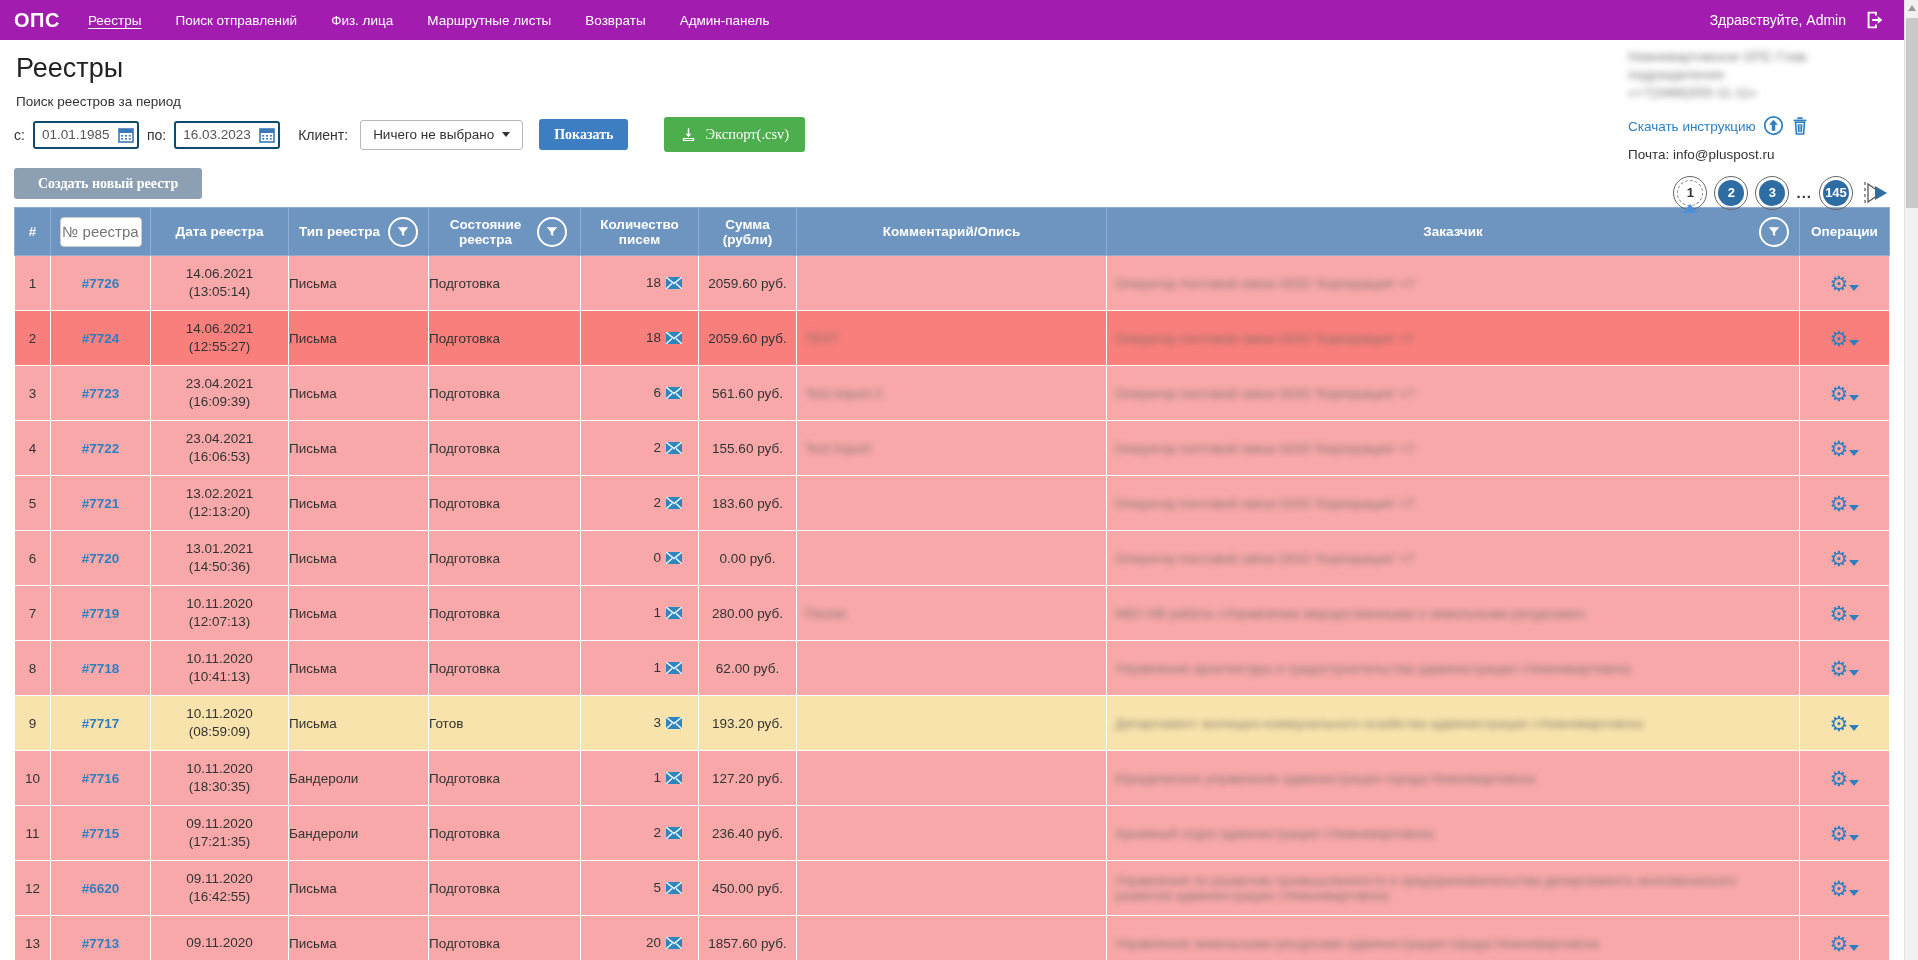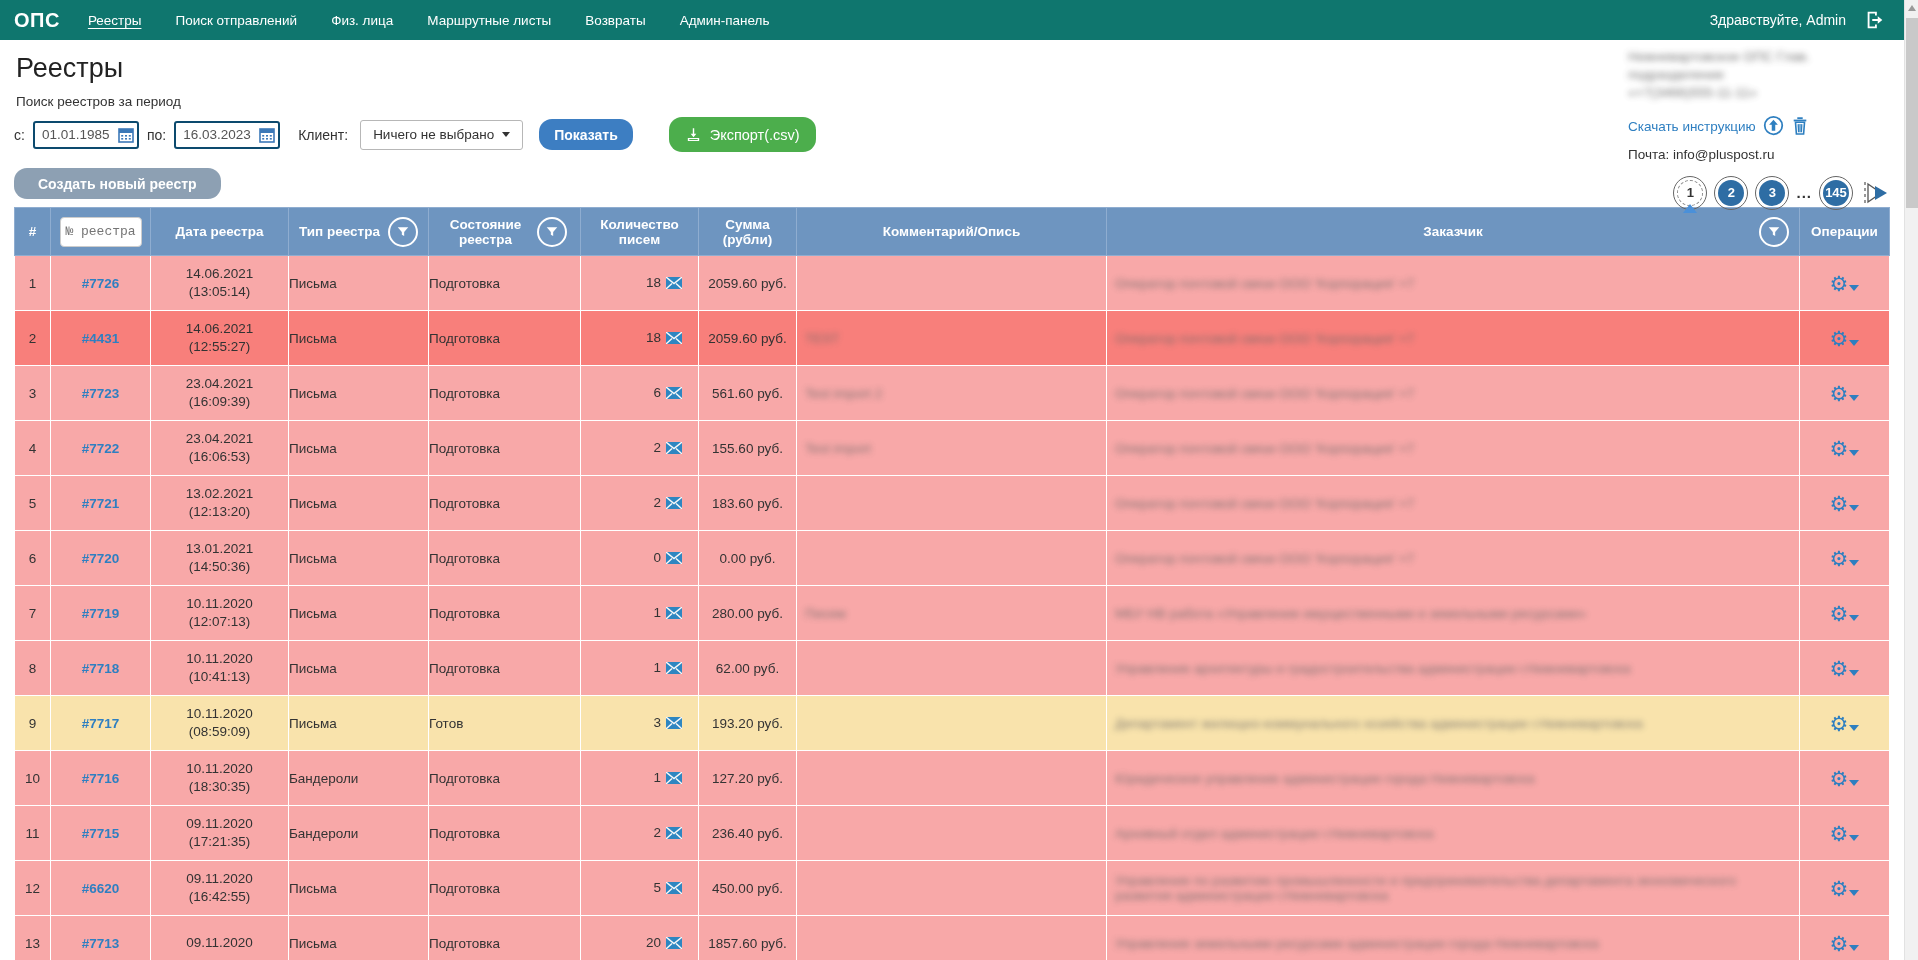--- a/index.html
+++ b/index.html
@@ -1,20 +1,20 @@
 <!DOCTYPE html>
 <html><head>
 <meta charset="utf-8">
 <style>
   * { margin:0; padding:0; box-sizing:border-box; }
   html,body { width:1918px; height:960px; overflow:hidden; background:#fff;
     font-family:"Liberation Sans","DejaVu Sans",sans-serif; }
 
   
-  .navbar { height:40px; background:#0f766e; display:flex; align-items:center;
+  .navbar { height:40px; background:#a21caf; display:flex; align-items:center;
     color:#fff; padding:0 14px; position:relative; z-index:5; }
   .brand { font-size:20px; font-weight:bold; margin-right:28px; letter-spacing:.5px; cursor:pointer; }
   .nav-item { font-size:13.5px; margin-right:34px; cursor:pointer; white-space:nowrap; }
   .nav-item.active { text-decoration:underline; text-underline-offset:3px; }
   .nav-right { margin-left:auto; display:flex; align-items:center; gap:18px; padding-right:18px; }
   .greeting { font-size:14px; }
   .logout-btn { cursor:pointer; display:flex; align-items:center; }
 
   
   .content { padding:0 14px; position:relative; }
@@ -25,22 +25,22 @@
   .date-wrap { position:relative; }
   .date-input { width:106px; height:28px; border:2px solid #0c4a6e; border-radius:3px;
     font-size:13.5px; color:#555; padding:0 26px 0 7px;
     font-family:"Liberation Sans","DejaVu Sans",sans-serif; }
   .cal-ico { position:absolute; right:5px; top:6px; cursor:pointer; }
   .client-dd { height:30px; background:#fff; border:1px solid #b7b7b7; border-radius:3px;
     font-size:13.5px; color:#333; padding:0 12px; display:flex; align-items:center; gap:8px;
     cursor:pointer; margin-left:4px; }
   .caret { display:inline-block; width:0; height:0; border-left:4px solid transparent;
     border-right:4px solid transparent; border-top:5px solid #333; }
-  .btn { border:none; border-radius:13px; color:#fff; cursor:pointer; font-size:14px;
-    font-family:Liberation Sans, sans-serif; }
+  .btn { border:none; border-radius:3px; color:#fff; cursor:pointer; font-size:14px;
+    font-family:Liberation Serif, serif; }
   .btn-show { background:#3d7ec2; height:31px; padding:0 15px; font-weight:bold; margin-left:8px; }
   .btn-export { background:#4cae4c; height:35px; padding:0 16px; margin-left:28px;
     display:flex; align-items:center; gap:8px; font-size:14.5px; }
   .btn-create { background:#8da0b3; height:31px; padding:0 24px; font-weight:bold;
     font-size:14px; margin:16px 0 6px; }
 
   
   .info-panel { position:absolute; top:48px; right:28px; width:262px; font-size:13.5px; z-index:4; }
   .org-lines { color:#555; line-height:1.35; margin-bottom:12px; }
   .blurred { filter:blur(3px); opacity:.8; }
@@ -64,22 +64,22 @@
   th { background:#6e95c0; color:#fff; font-size:13.5px; font-weight:bold; height:48px;
     border:1px solid #8fadd0; text-align:center; padding:2px 4px; position:relative; }
   td { height:55px; font-size:13.5px; color:#333; border:1px solid rgba(255,255,255,.75);
     padding:2px 8px; overflow:hidden; }
   tr.row-pink td { background:#f8a8a8; }
   tr.row-red  td { background:#f87f7b; }
   tr.row-yellow td { background:#f9e3ac; }
   .col-idx{width:36px} .col-num{width:100px} .col-date{width:138px} .col-type{width:140px}
   .col-state{width:152px} .col-count{width:118px} .col-sum{width:98px}
   .col-comment{width:310px} .col-ops{width:90px}
-  .num-input { width:82px; height:30px; border:1px solid #ccc; border-radius:4px; font-size:13px;
-    text-align:center; color:#555; font-family:Liberation Mono, monospace; }
+  .num-input { width:82px; height:30px; border:1px solid #ccc; border-radius:4px; font-size:15px;
+    text-align:center; color:#555; font-family:Liberation Sans, sans-serif; }
   .th-flex { display:flex; align-items:center; justify-content:center; gap:8px; }
   .funnel-btn { width:30px; height:30px; border:2px solid #fff; border-radius:50%; flex:0 0 auto;
     display:flex; align-items:center; justify-content:center; cursor:pointer; }
   .funnel-abs { position:absolute; right:10px; top:9px; }
   td.c { text-align:center; } td.l { text-align:left; padding-left:0; }
   td.cell-count { text-align:right; padding-right:16px; }
   .reg-link { color:#2e7fc1; font-weight:bold; cursor:pointer; }
   .date-line { display:block; text-align:center; line-height:1.35; }
   .env-ico { display:inline-block; vertical-align:-2px; margin-left:5px; }
   .cell-comment span, .cell-customer span { color:#666; }
@@ -250,21 +250,21 @@
     <td class="c">2059.60 руб.</td>
     <td class="cell-comment"><span class="blurred"></span></td>
     <td class="cell-customer"><span class="blurred">Оператор почтовой связи ООО 'Корпорация' +7</span></td>
     <td class="c"><span class="ops-btn">
               <span class="gear">⚙</span>
               <span class="gear-caret"></span>
             </span></td>
   </tr>
         <tr class="row-red">
     <td class="c">2</td>
-    <td class="c"><span class="reg-link">#4431</span></td>
+    <td class="c"><span class="reg-link">#7724</span></td>
     <td class="c">
       <span class="date-line">14.06.2021</span>
       <span class="date-line">(12:55:27)</span>
     </td>
     <td class="l">Письма</td>
     <td class="l">Подготовка</td>
     <td class="cell-count"><span>18</span><span class="env-ico"><svg width="16" height="12" viewBox="0 0 16 12">
                 <rect width="16" height="12" fill="#2e86c1"></rect>
                 <path d="M0 0l8 6.5L16 0M0 12l6-5.5M16 12l-6-5.5" stroke="#f8f8f8" stroke-width="1.4" fill="none"></path>
               </svg></span></td>

